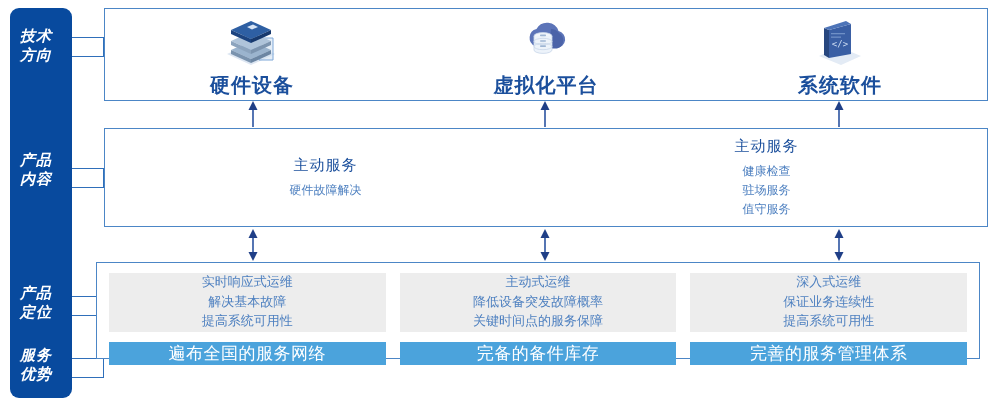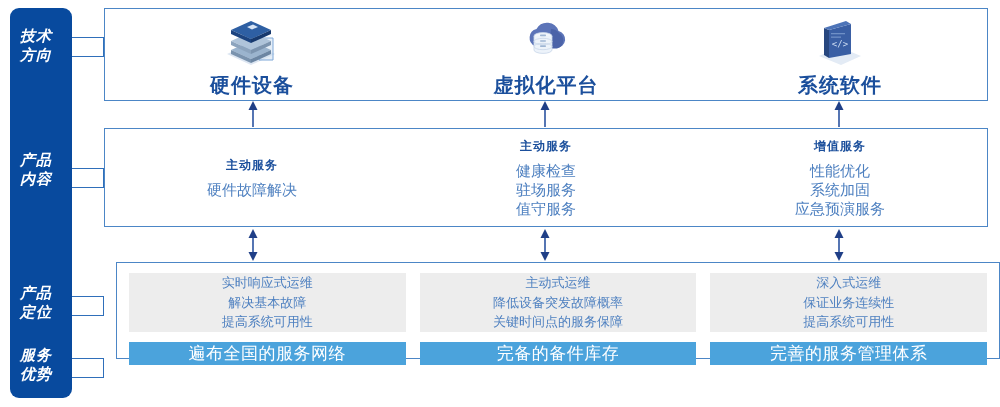--- a/index.html
+++ b/index.html
@@ -89,28 +89,28 @@
   .tech-title {
     color: #1B4F9C;
     font-size: 20px;
     font-weight: bold;
     letter-spacing: 1px;
   }
 
   
   .pc-title {
     color: #1B4F9C;
-    font-size: 12px;
-    font-weight: bold;
+    font-size: 15px;
+    font-weight: normal;
     letter-spacing: 1px;
     margin-bottom: 6px;
   }
   .pc-list {
     color: #4E80C0;
-    font-size: 15px;
+    font-size: 12px;
     line-height: 19px;
     text-align: center;
   }
   .pc-list div { white-space: nowrap; }
 
   
   .bottom-inner {
     position: absolute;
     inset: 0;
     display: flex;
@@ -275,49 +275,41 @@
 
       <div class="col">
         <div class="pc-title">主动服务</div>
         <div class="pc-list">
           <div>健康检查</div>
           <div>驻场服务</div>
           <div>值守服务</div>
         </div>
       </div>
 
-      <div class="col">
-        <div class="pc-title">增值服务</div>
-        <div class="pc-list">
-          <div>性能优化</div>
-          <div>系统加固</div>
-          <div>应急预演服务</div>
-        </div>
-      </div>
 
     </div>
   </div>
 
   <svg class="arrow" style="left:246px; top:229px; height:32px;" viewBox="0 0 14 32">
     <line x1="7" y1="5" x2="7" y2="27" stroke="#2B53A0" stroke-width="1.6"></line>
     <polygon points="7,0 11.5,9 2.5,9" fill="#1F3F87"></polygon>
     <polygon points="7,32 11.5,23 2.5,23" fill="#1F3F87"></polygon>
   </svg>
   <svg class="arrow" style="left:538px; top:229px; height:32px;" viewBox="0 0 14 32">
     <line x1="7" y1="5" x2="7" y2="27" stroke="#2B53A0" stroke-width="1.6"></line>
     <polygon points="7,0 11.5,9 2.5,9" fill="#1F3F87"></polygon>
     <polygon points="7,32 11.5,23 2.5,23" fill="#1F3F87"></polygon>
   </svg>
   <svg class="arrow" style="left:832px; top:229px; height:32px;" viewBox="0 0 14 32">
     <line x1="7" y1="5" x2="7" y2="27" stroke="#2B53A0" stroke-width="1.6"></line>
     <polygon points="7,0 11.5,9 2.5,9" fill="#1F3F87"></polygon>
     <polygon points="7,32 11.5,23 2.5,23" fill="#1F3F87"></polygon>
   </svg>
 
-  <div class="panel" style="left:116px; top:262px; width:884px; height:97px;">
+  <div class="panel" style="left:96px; top:262px; width:884px; height:97px;font-family:Liberation Mono, monospace;">
     <div class="bottom-inner">
 
       <div class="bcol">
         <div class="gray-card">
           <div>实时响应式运维</div>
           <div>解决基本故障</div>
           <div>提高系统可用性</div>
         </div>
         <div class="blue-bar">遍布全国的服务网络</div>
       </div>

